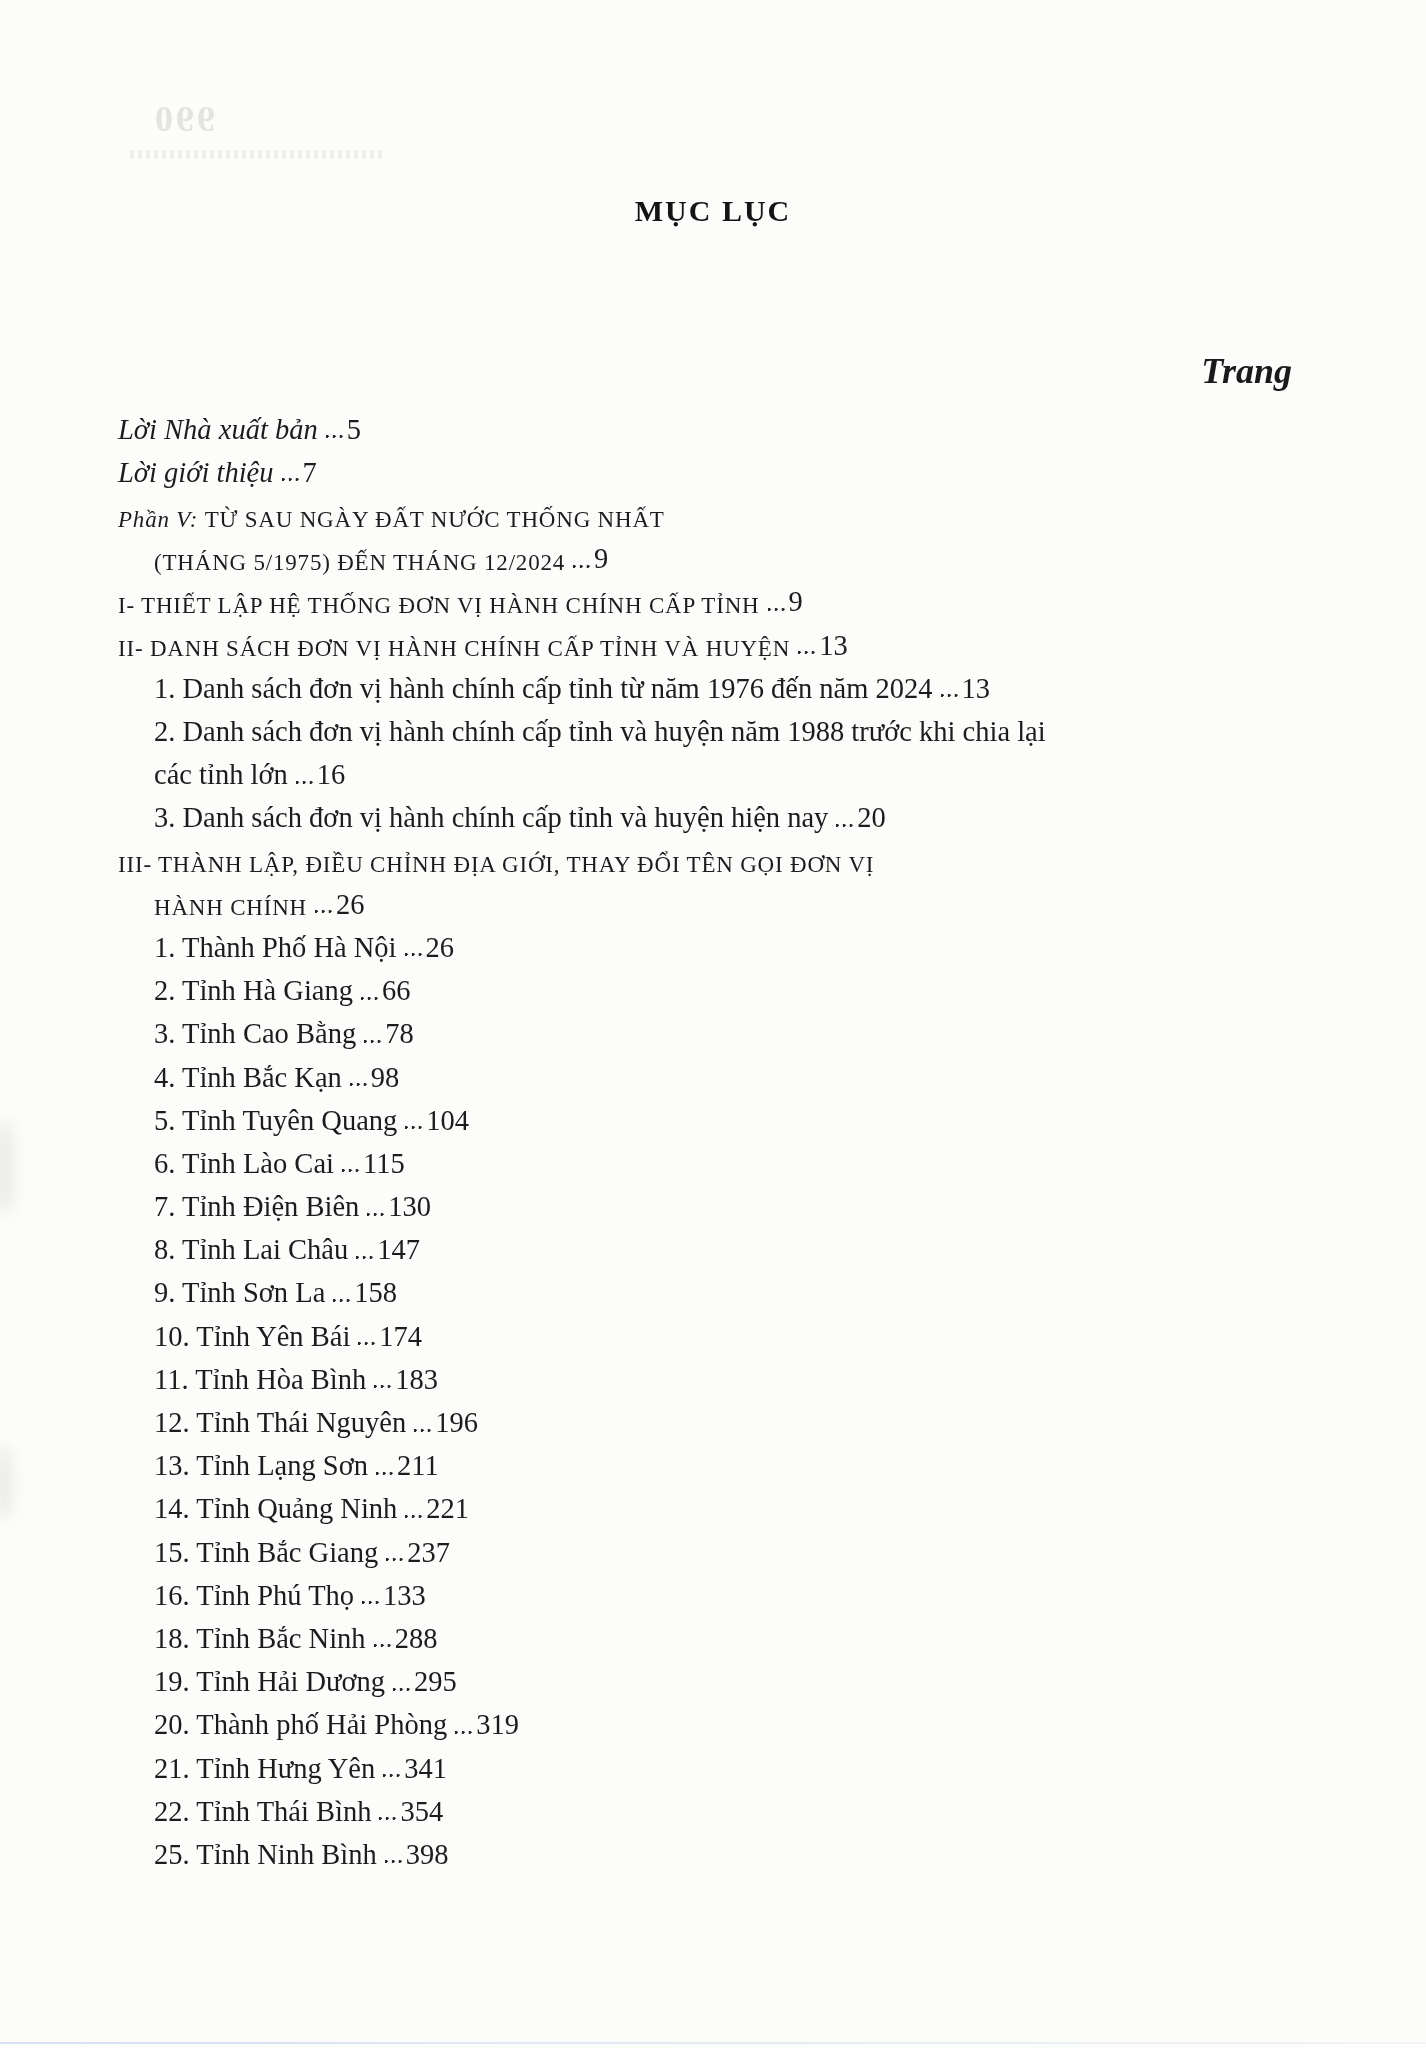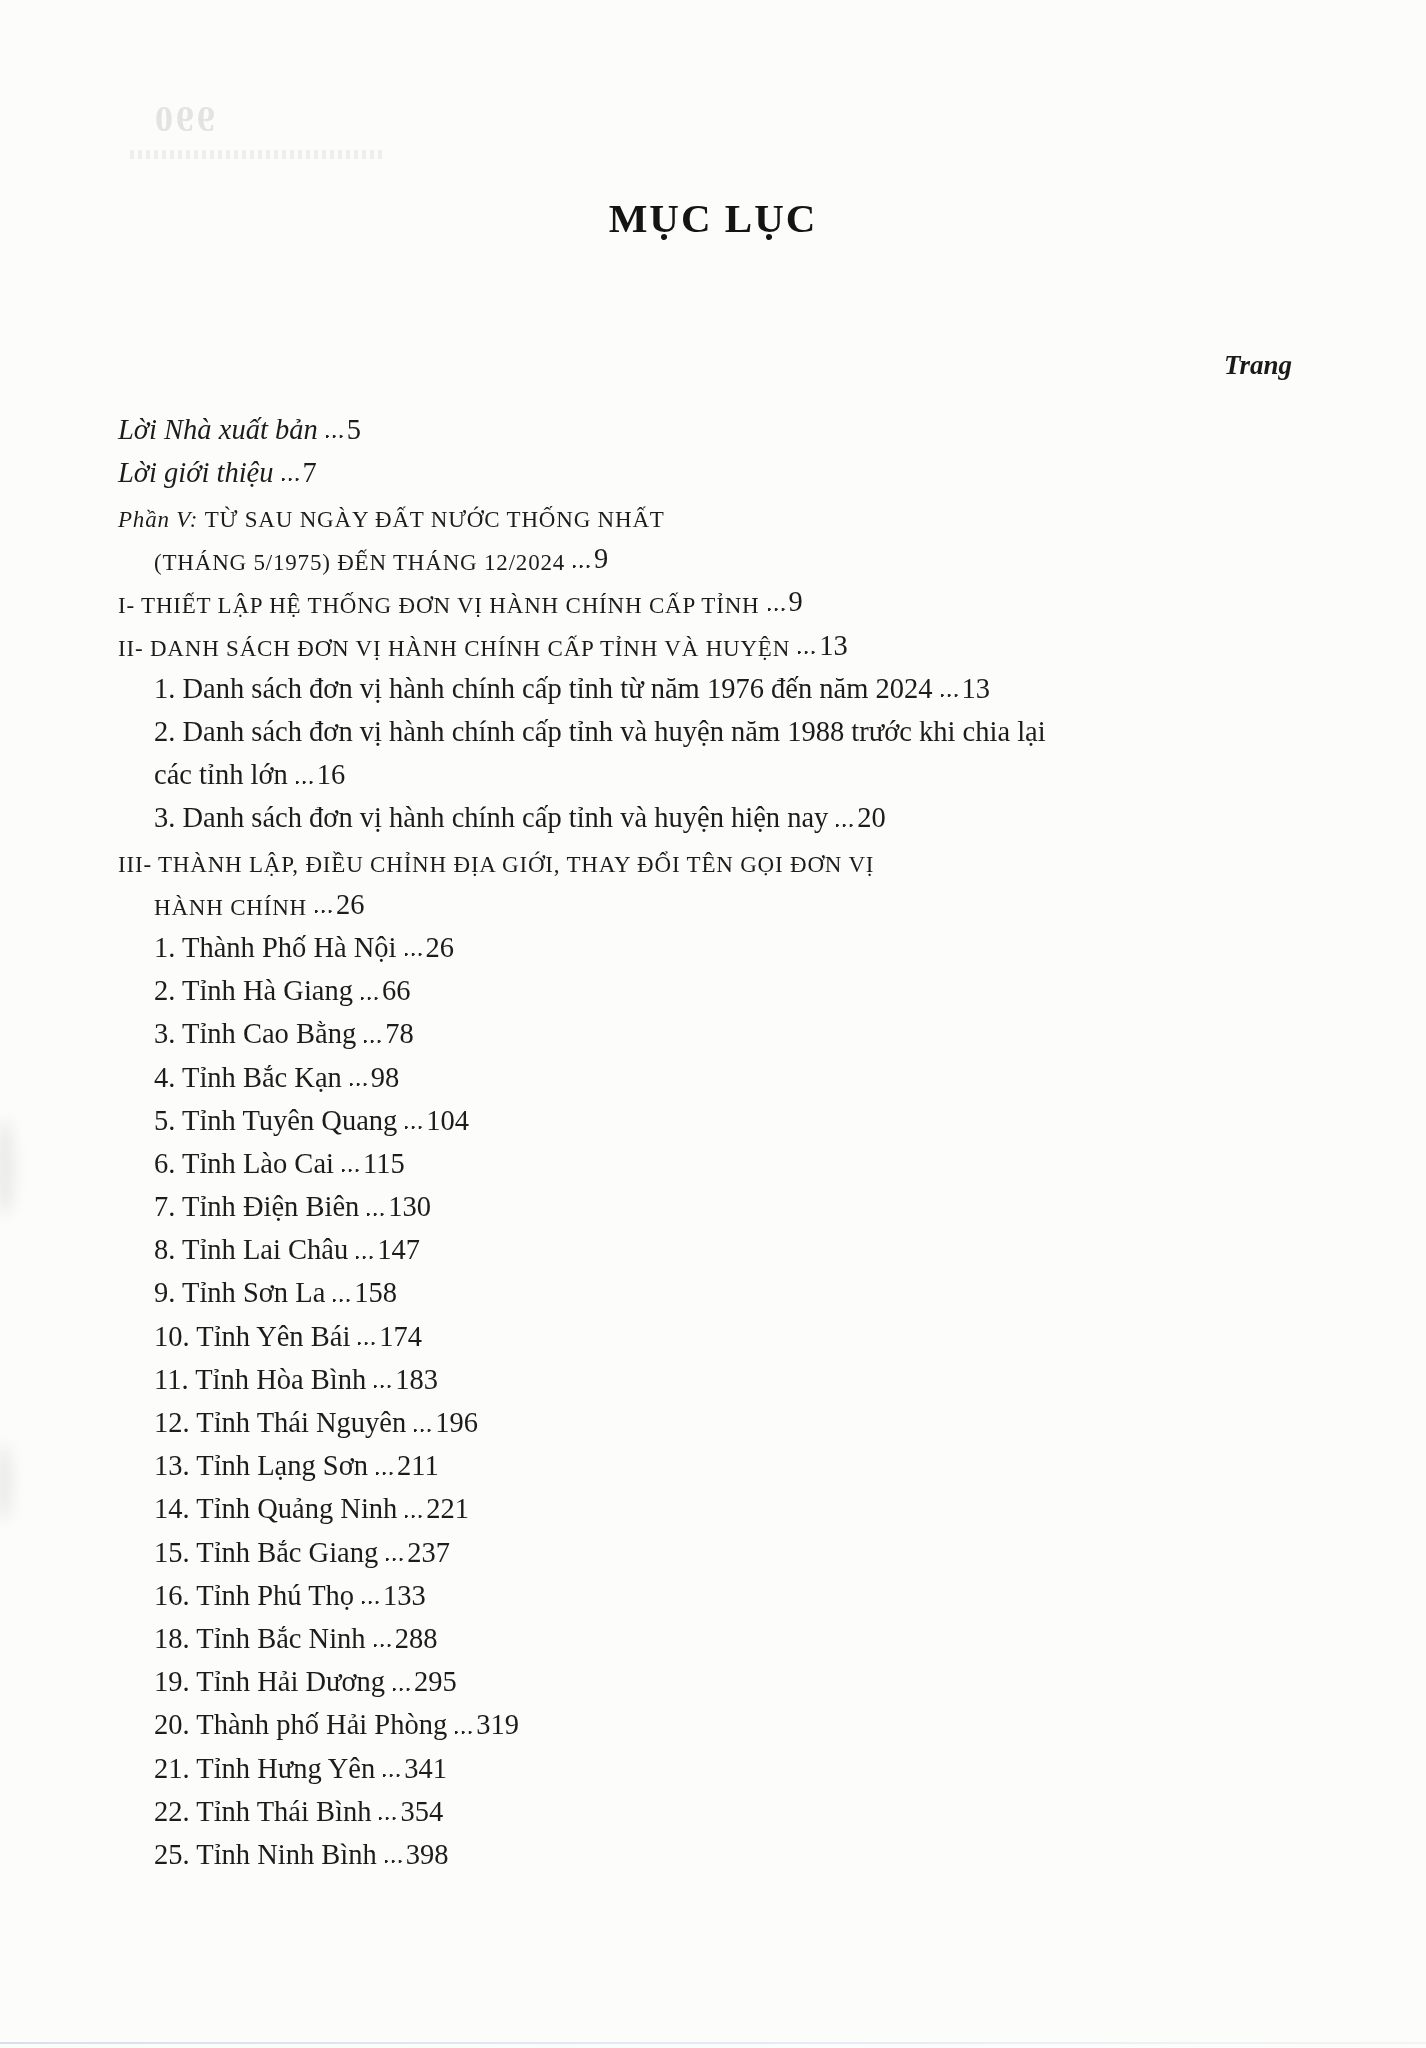--- a/index.html
+++ b/index.html
@@ -27,25 +27,25 @@
   .smudge.s1{left:-4px;top:1120px;width:18px;height:95px;}
   .smudge.s2{left:-4px;top:1445px;width:16px;height:75px;}
   .edge-bottom{
     position:absolute;left:0;right:0;bottom:4px;height:2px;
     background:linear-gradient(90deg,#c9d7ec,#dce6f3 55%,#edf2f8);
     opacity:.75;
   }
   .title{
     position:absolute;top:194px;left:0;width:100%;
     margin:0;text-align:center;
-    font-size:41px;font-weight:bold;letter-spacing:2px;color:#141414;
+    font-size:30px;font-weight:bold;letter-spacing:2px;color:#141414;
   }
   .col-header{
     position:absolute;top:350px;right:134px;
-    font-size:27px;font-style:italic;font-weight:bold;color:#1a1a1a;
+    font-size:36px;font-style:italic;font-weight:bold;color:#1a1a1a;
   }
   .rows{
     position:absolute;left:118px;right:132px;top:401px;
   }
   .row{
     display:flex;align-items:flex-end;
     height:43.2px;
     font-size:28.5px;line-height:1;
     white-space:nowrap;
   }

